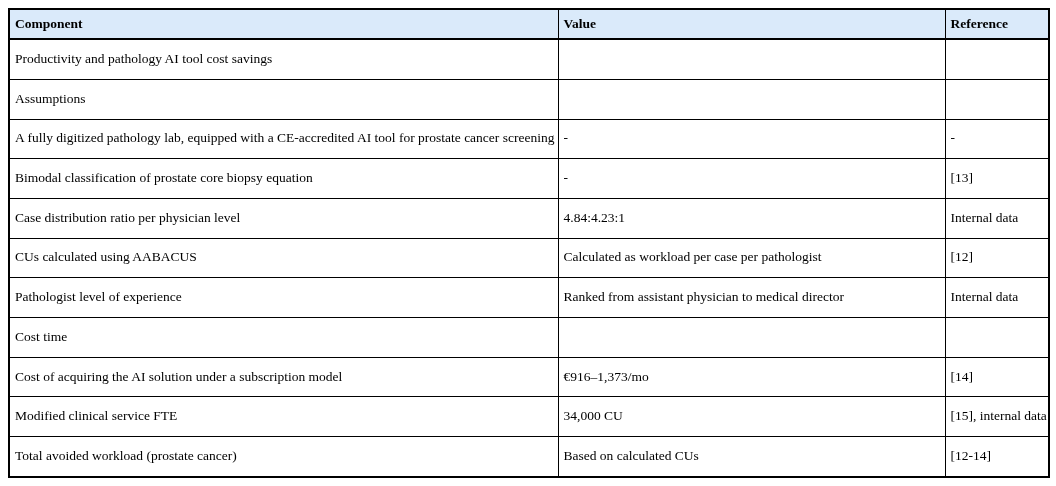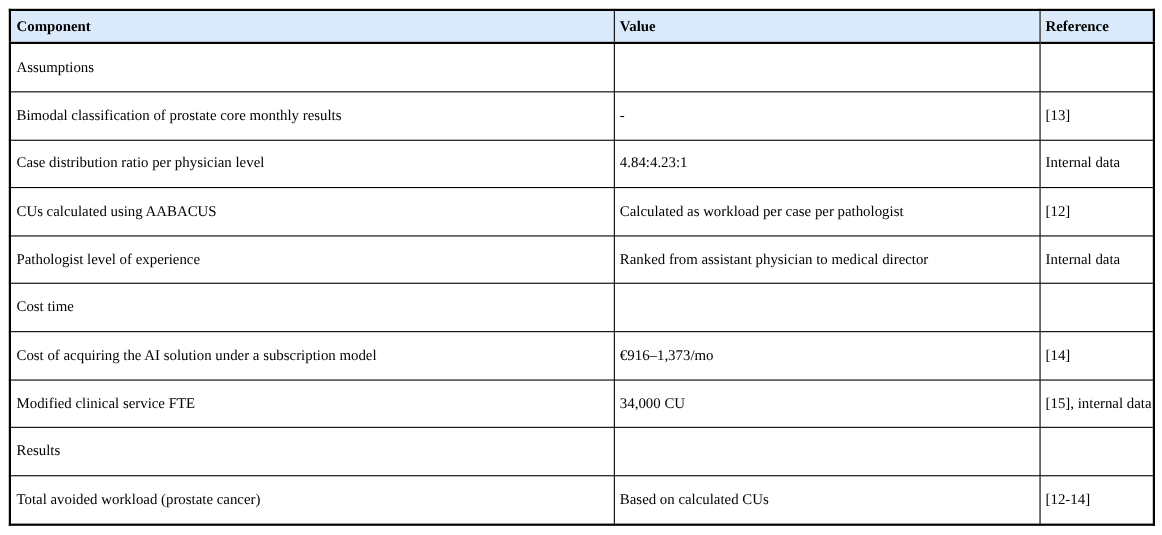--- a/index.html
+++ b/index.html
@@ -58,26 +58,36 @@
     </colgroup>
     <thead>
       <tr>
         <th>Component</th>
         <th>Value</th>
         <th>Reference</th>
       </tr>
     </thead>
     <tbody id="table-body">
         <tr>
+          <td>Productivity and pathology AI tool cost savings</td>
+          <td></td>
+          <td></td>
+        </tr>
+        <tr>
           <td>Assumptions</td>
           <td></td>
           <td></td>
         </tr>
         <tr>
-          <td>Bimodal classification of prostate core monthly results</td>
+          <td>A fully digitized pathology lab, equipped with a CE-accredited AI tool for prostate cancer screening</td>
+          <td>-</td>
+          <td>-</td>
+        </tr>
+        <tr>
+          <td>Bimodal classification of prostate core biopsy equation</td>
           <td>-</td>
           <td>[13]</td>
         </tr>
         <tr>
           <td>Case distribution ratio per physician level</td>
           <td>4.84:4.23:1</td>
           <td>Internal data</td>
         </tr>
         <tr>
           <td>CUs calculated using AABACUS</td>
@@ -98,24 +108,19 @@
           <td>Cost of acquiring the AI solution under a subscription model</td>
           <td>€916–1,373/mo</td>
           <td>[14]</td>
         </tr>
         <tr>
           <td>Modified clinical service FTE</td>
           <td>34,000 CU</td>
           <td>[15], internal data</td>
         </tr>
         <tr>
-          <td>Results</td>
-          <td></td>
-          <td></td>
-        </tr>
-        <tr>
           <td>Total avoided workload (prostate cancer)</td>
           <td>Based on calculated CUs</td>
           <td>[12-14]</td>
         </tr>
       </tbody>
   </table>
 </div>
 
 </body></html>

